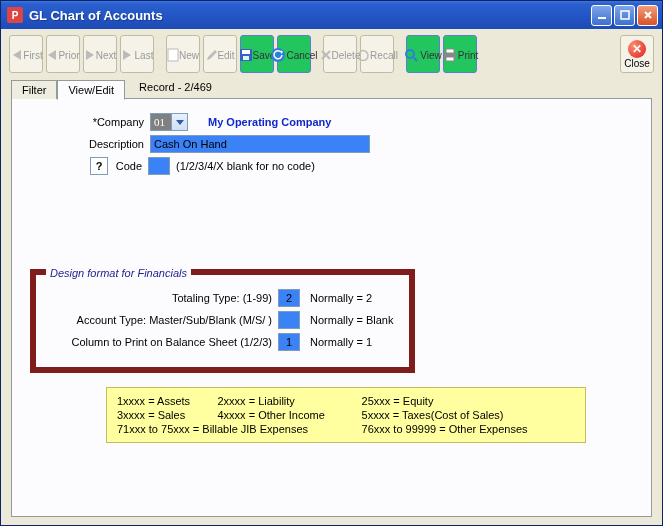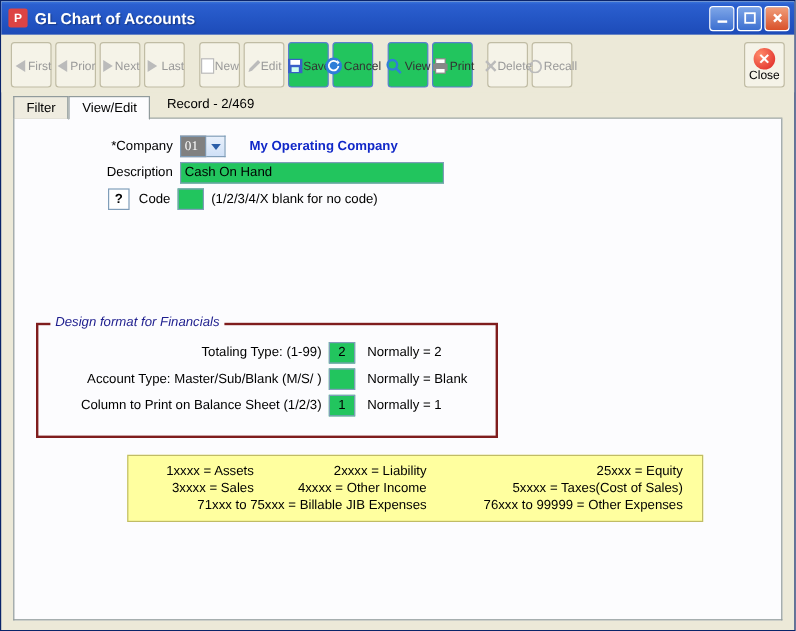--- a/index.html
+++ b/index.html
@@ -127,21 +127,21 @@
     border: 1px solid #919b9c;
     border-top: none;
     height: 418px;
     padding: 14px 18px;
     position: relative;
   }
   .form-row { display:flex; align-items:center; margin-bottom: 4px; }
   .form-row .lbl { width: 120px; text-align:right; padding-right:6px; }
   .inp {
     border: 1px solid #7f9db9;
-    background:#22c55e;
+    background:#3b82f6;
     height: 18px;
     font-size: 11px;
     padding: 1px 3px;
     font-family: inherit;
   }
   .inp.ro { background:#808080; color:#fff;font-family:Liberation Serif, serif; }
   .dd {
     display:inline-flex;
   }
   .dd .inp { width: 22px; }
@@ -155,21 +155,21 @@
   .company-name { margin-left:20px; color:#1128c8; font-weight:bold; }
   .hint { margin-left:6px; color:#000; }
   .help-btn {
     width:18px; height:18px; border:1px solid #7f9db9; background:#fff;
     display:inline-flex; align-items:center; justify-content:center;
     font-weight:bold; cursor:pointer; margin-left: 60px; margin-right: 6px;
   }
 
   
   .design-box {
-    border: 2px solid #7f1d1d;
+    border: 6px solid #7f1d1d;
     margin-top: 94px;
     padding: 10px 12px 12px 12px;
     width: 385px;
     position: relative;
   }
   .design-box .legend {
     position:absolute; top:-8px; left:10px;
     background:#fcfcfe; padding:0 4px;
     font-style: italic; color:#1e1e8e;
   }
@@ -181,21 +181,21 @@
   
   .info-box {
     margin-top: 14px;
     margin-left: 76px;
     width: 480px;
     background: #ffff9f;
     border: 1px solid #c0bc66;
     padding: 6px 10px;
     font-size: 11px;
   }
-  .info-box table { width:100%; border-collapse: collapse; text-align: right; }
+  .info-box table { width:100%; border-collapse: collapse; }
   .info-box td { padding: 1px 6px 1px 0; white-space:nowrap; }
 </style>
 </head>
 <body>
 
 <div class="titlebar">
   <span class="app-icon">P</span>
   <span class="title">GL Chart of Accounts</span>
   <div class="win-btns">
     <div class="win-btn min">
@@ -283,57 +283,57 @@
           <svg width="16" height="16">
             <circle cx="8" cy="8" r="7" fill="#2f7ed8"></circle>
             <path d="M11 5a4 4 0 1 0 1 3" fill="none" stroke="#fff" stroke-width="1.5"></path>
             <path d="M11 3l2 2-2 2z" fill="#fff"></path>
           </svg>
         </span>
       <span class="lb">Cancel</span>
     </div>
   </div>
   <div class="tb-group">
+    <div class="tb-btn disabled">
+      <span class="ic">
+          <svg width="12" height="12">
+            <path d="M2 2l8 8M10 2l-8 8" stroke="#bbb" stroke-width="2"></path>
+          </svg>
+        </span>
+      <span class="lb">Delete</span>
+    </div>
+    <div class="tb-btn disabled">
+      <span class="ic">
+          <svg width="14" height="12">
+            <path d="M5 2a5 5 0 1 1-3 4" fill="none" stroke="#bbb" stroke-width="1.5"></path>
+            <path d="M2 4l3-2v4z" fill="#bbb"></path>
+          </svg>
+        </span>
+      <span class="lb">Recall</span>
+    </div>
+  </div>
+  <div class="tb-group">
     <div class="tb-btn active">
       <span class="ic">
           <svg width="16" height="14">
             <circle cx="6" cy="6" r="4" fill="none" stroke="#2f7ed8" stroke-width="2"></circle>
             <path d="M9 9l4 4" stroke="#2f7ed8" stroke-width="2"></path>
           </svg>
         </span>
       <span class="lb">View</span>
     </div>
     <div class="tb-btn active">
       <span class="ic">
           <svg width="16" height="14">
             <rect x="2" y="5" width="12" height="6" fill="#888"></rect>
             <rect x="4" y="1" width="8" height="4" fill="#fff" stroke="#888"></rect>
             <rect x="4" y="9" width="8" height="4" fill="#fff" stroke="#888"></rect>
           </svg>
         </span>
       <span class="lb">Print</span>
-    </div>
-  </div>
-  <div class="tb-group">
-    <div class="tb-btn disabled">
-      <span class="ic">
-          <svg width="12" height="12">
-            <path d="M2 2l8 8M10 2l-8 8" stroke="#bbb" stroke-width="2"></path>
-          </svg>
-        </span>
-      <span class="lb">Delete</span>
-    </div>
-    <div class="tb-btn disabled">
-      <span class="ic">
-          <svg width="14" height="12">
-            <path d="M5 2a5 5 0 1 1-3 4" fill="none" stroke="#bbb" stroke-width="1.5"></path>
-            <path d="M2 4l3-2v4z" fill="#bbb"></path>
-          </svg>
-        </span>
-      <span class="lb">Recall</span>
     </div>
   </div>
   <div class="spacer"></div>
   <div class="tb-close">
     <span class="circ">✕</span>
     <span class="lb">Close</span>
   </div>
 </div>
 
 <div class="tabbar">

